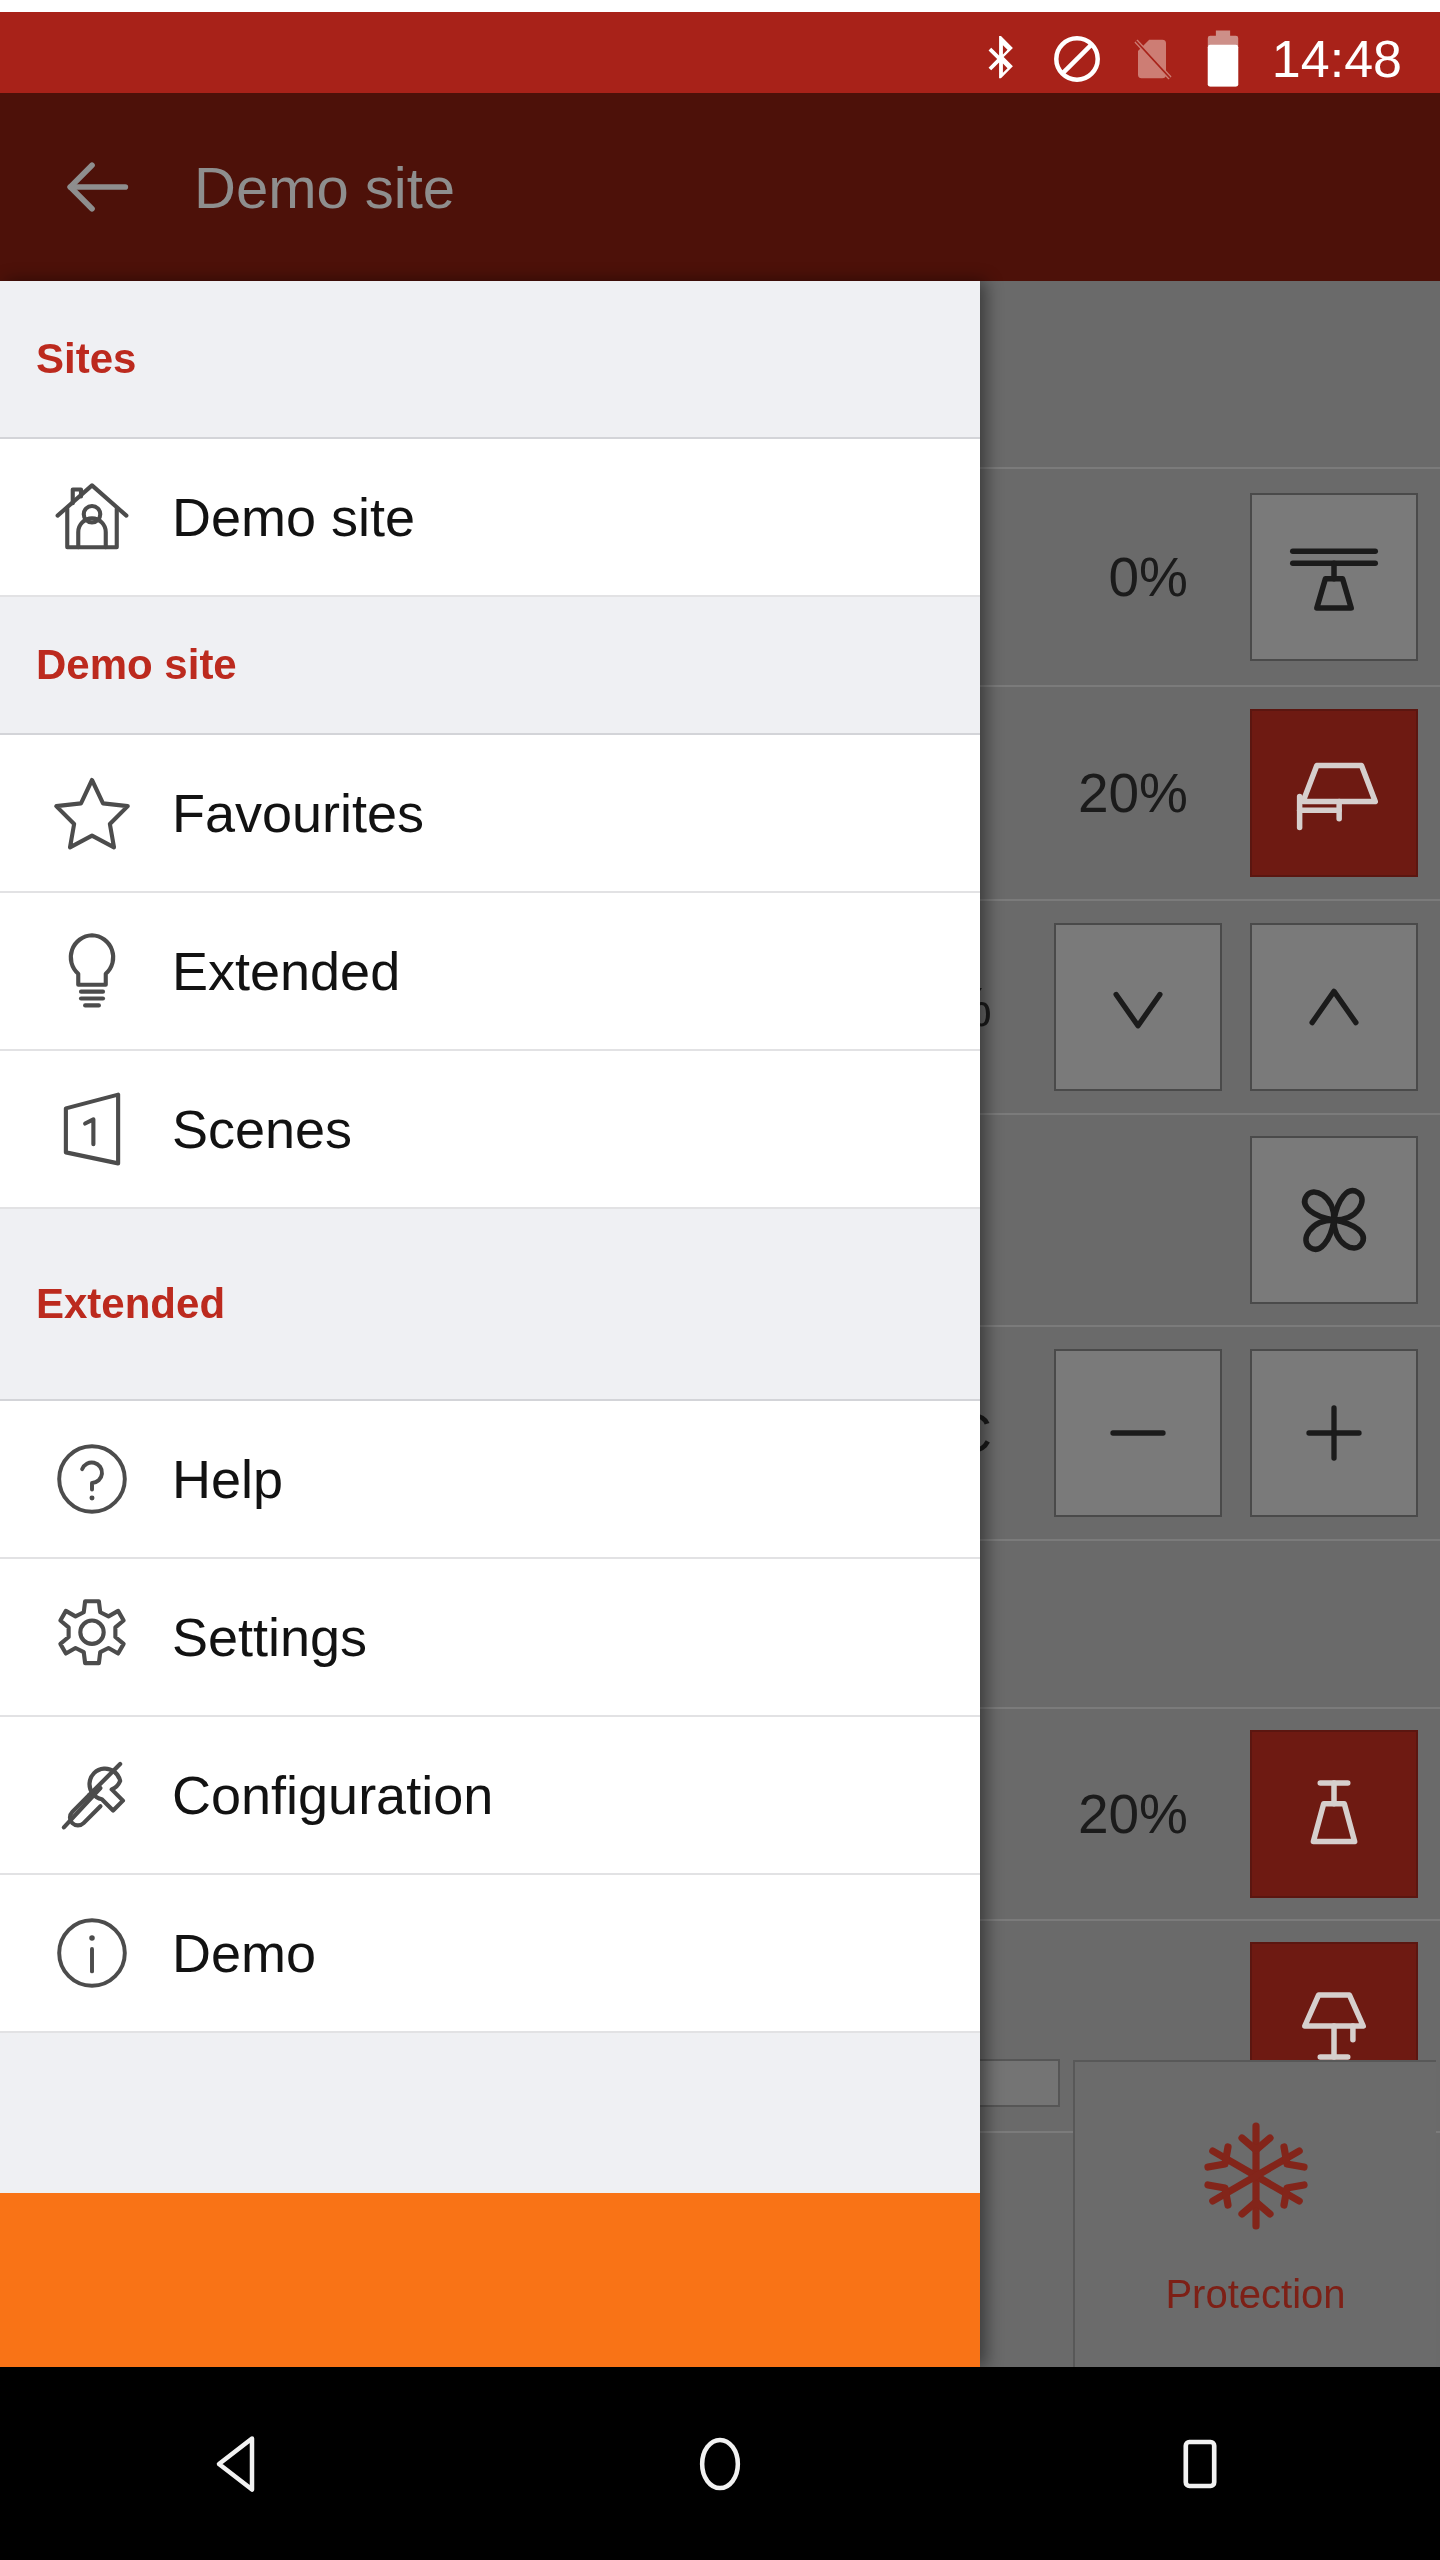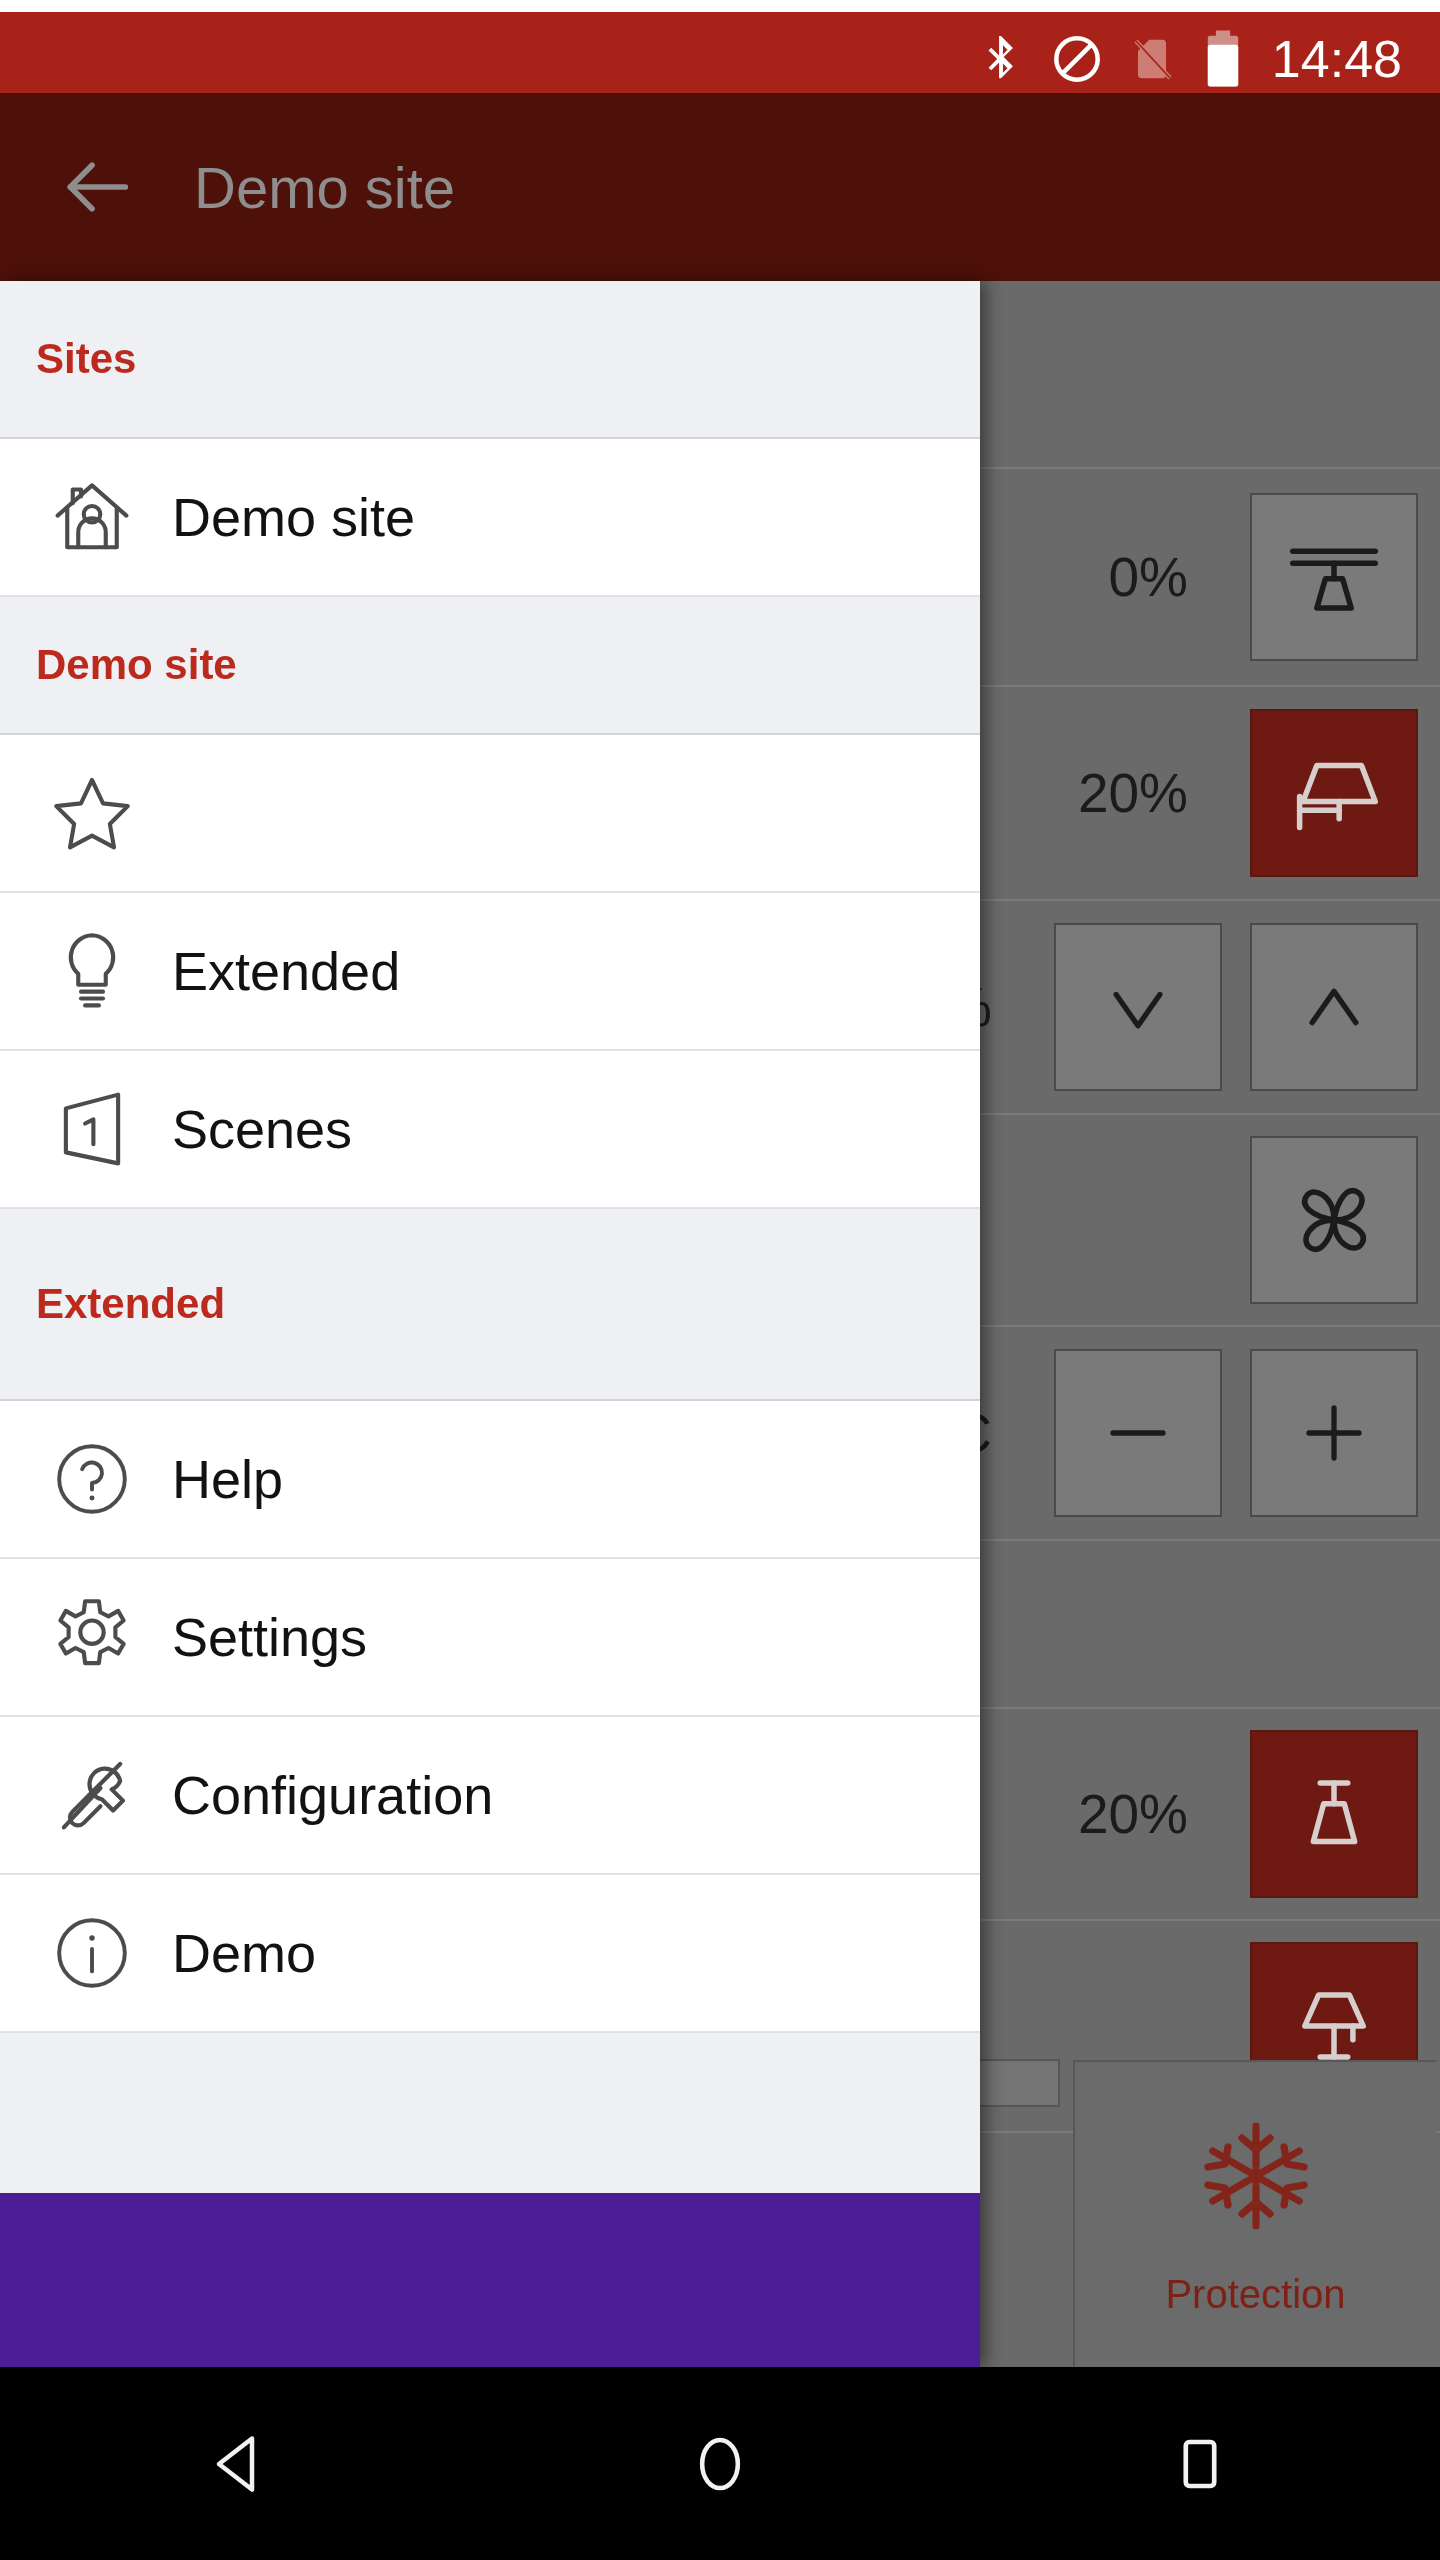--- a/index.html
+++ b/index.html
@@ -99,21 +99,21 @@
   .small-tab {
     position: absolute;
     height: 48px; border: 2px solid #565656;
     background: #747474;
   }
 
   
   #drawer {
     position: absolute; top: 281px; left: 0;
     width: 980px; height: 2086px;
-    background: #4c1d95;
+    background: #f97316;
     box-shadow: 6px 0 16px rgba(0,0,0,0.45);
     overflow: hidden;
   }
   .section-header {
     background: #eff0f3;
     height: 138px;
     display: flex; align-items: center;
     padding-left: 36px;
     border-bottom: 2px solid #d3d4d8;
   }
@@ -338,20 +338,21 @@
     <div class="section-header">
       <span class="section-title">Demo site</span>
     </div>
 
     <div class="drawer-item">
       <span class="drawer-icon">
         <svg width="88" height="88" viewBox="0 0 64 64" fill="none" stroke="#4c4c4c" stroke-width="3" stroke-linejoin="round">
           <polygon points="32,8 40,25 58,27 45,40 48,57 32,48.5 16,57 19,40 6,27 24,25"></polygon>
         </svg>
       </span>
+      <span class="drawer-label">Favourites</span>
     </div>
 
 
     <div class="drawer-item">
       <span class="drawer-icon">
         <svg width="88" height="88" viewBox="0 0 64 64" fill="none" stroke="#4c4c4c" stroke-width="3" stroke-linecap="round" stroke-linejoin="round">
           <path d="M32 6 A16 16 0 0 1 42 34 L42 42 L22 42 L22 34 A16 16 0 0 1 32 6 Z"></path>
           <line x1="24" y1="47" x2="40" y2="47"></line>
           <line x1="24" y1="52" x2="40" y2="52"></line>
           <path d="M27 57 L37 57"></path>

